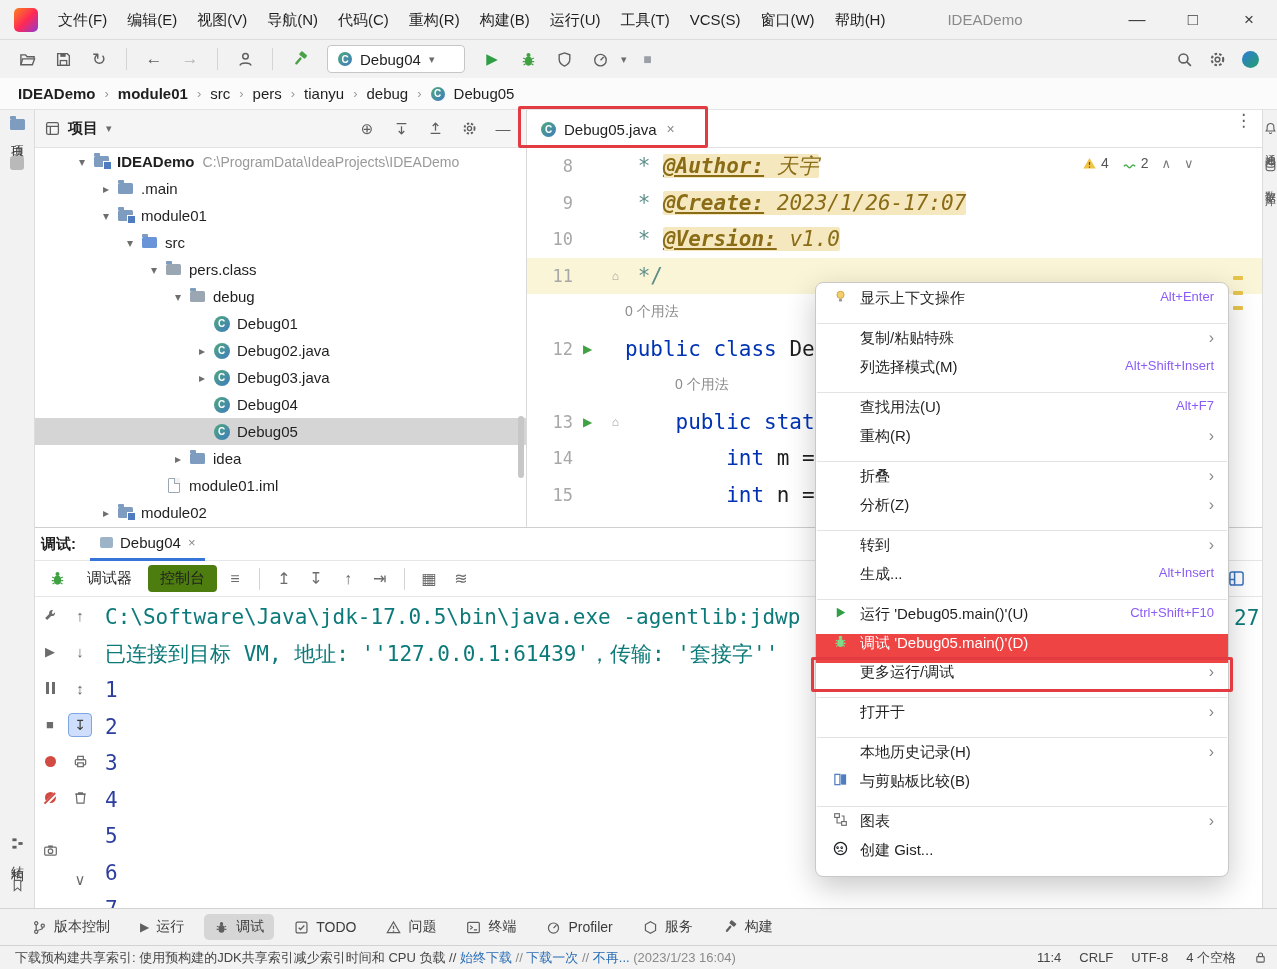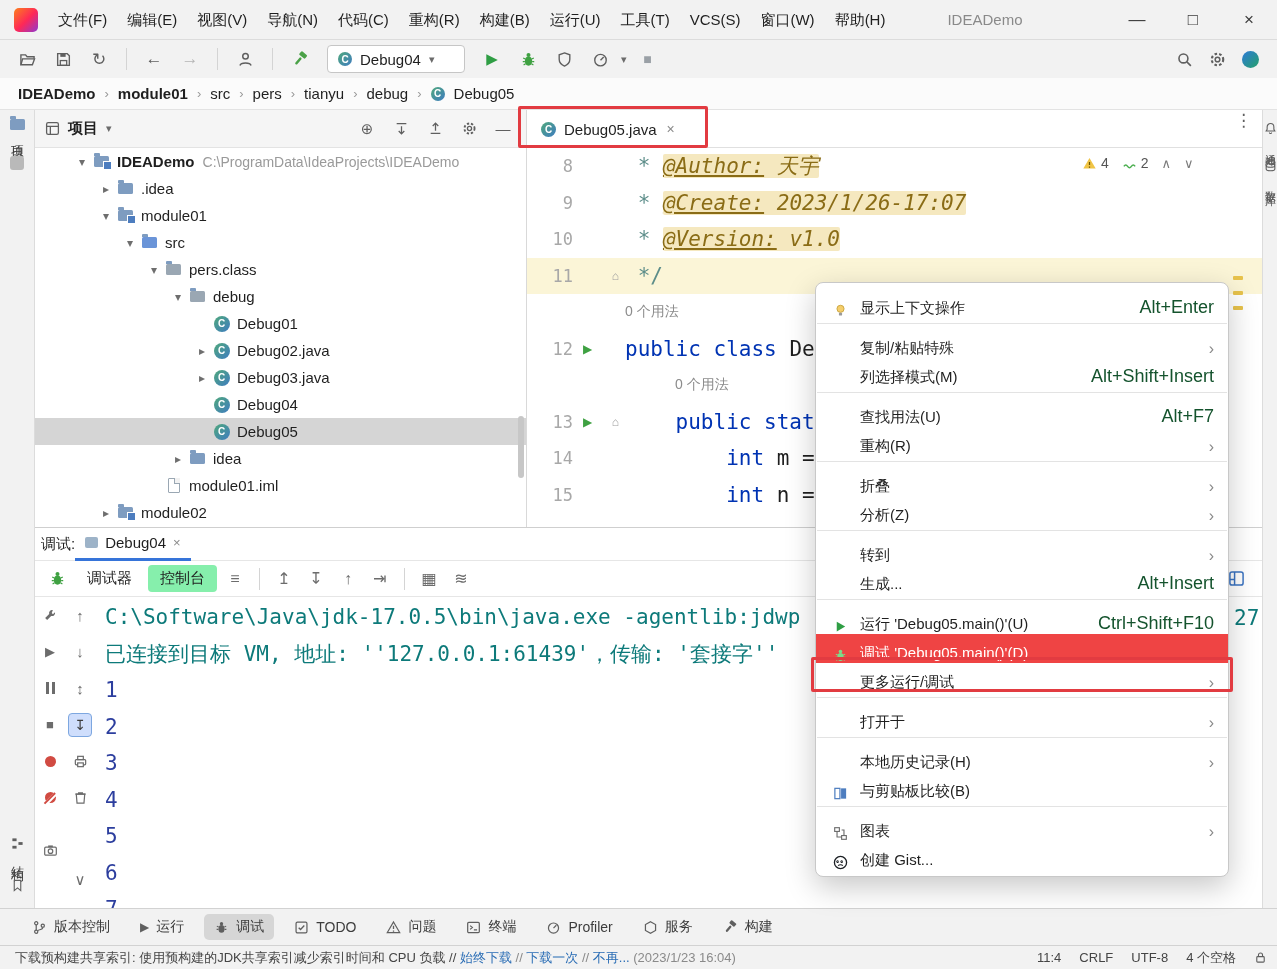--- a/index.html
+++ b/index.html
@@ -72,38 +72,38 @@
 .eline{display:flex;align-items:center;height:36.5px;position:relative}
 .eline.caret{background:#fbf5d7}
 .lnum{width:46px;flex:none;text-align:right;color:#a8a8a8;font-family:"DejaVu Sans Mono","Liberation Mono",monospace;font-size:17px}
 .lbadge{width:52px;flex:none;display:flex;align-items:center;justify-content:space-between;padding:0 6px 0 10px}
 .runbtn{color:#3fa142;font-size:12px;line-height:1}
 .fold{color:#9e9e9e;font-size:12px;line-height:1;margin-left:auto}
 .lcode{font-family:"DejaVu Sans Mono","Liberation Mono",monospace;font-size:21px;white-space:pre}
 .kw{color:#0033b3}
 .cmt{color:#5c8d89}
 .doc{color:#8a6c16;font-style:italic}
-.doctag{font-weight:400;text-decoration:underline}
+.doctag{font-weight:700;text-decoration:underline}
 .docbg{background:#f5e8bf;border-radius:2px}
 .hint{color:#8c8c8c;font-size:14px}
 #inspect{position:absolute;left:1082px;top:155px;display:flex;align-items:center;gap:13px;color:#555;font-size:14px;z-index:5}
 .insp-item{display:flex;align-items:center;gap:4px}
 .chev{color:#7a7a7a;font-size:13px}
 .mark{position:absolute;left:1233px;width:10px;height:4px;background:#e8c34c;border-radius:1px;z-index:5}
 
 
 #debug{position:absolute;left:35px;top:527px;width:1227px;height:381px;background:#fff;border-top:1px solid #cfcfcf}
 #dbghead{height:33px;display:flex;align-items:center;border-bottom:1px solid #e6e6e6;padding-left:6px}
-#dbghead .dlabel{font-weight:400;}
+#dbghead .dlabel{font-weight:700;margin-right:14px}
 #dtab{display:flex;align-items:center;gap:7px;height:33px;padding:0 10px;border-bottom:3px solid #3674d9}
 #dtab .x{color:#8a8a8a;font-size:13px}
 #dtab-ic{width:13px;height:11px;background:#9db3c8;border-radius:2px}
 #dbgbar{height:36px;display:flex;align-items:center;gap:4px;border-bottom:1px solid #e6e6e6;padding:0 8px}
 .dttab{padding:4px 12px;border-radius:4px}
-.dttab.on{background:#86efac}
+.dttab.on{background:#4d7c0f}
 .dbico{width:28px;height:26px;display:flex;align-items:center;justify-content:center;color:#6c6c6c;font-size:16px}
 #dbgbar .right{margin-left:auto;padding-right:8px}
 #dbody{display:flex;height:311px}
 .dcol{width:30px;flex:none;display:flex;flex-direction:column;align-items:center}
 .dic{height:36.5px;display:flex;align-items:center;justify-content:center;color:#6c6c6c;font-size:15px;width:100%}
 .ic-pause{width:9px;height:12px;border-left:3px solid #6c6c6c;border-right:3px solid #6c6c6c}
 .red-dot{width:11px;height:11px;border-radius:50%;background:#d14b42;position:relative}
 .red-dot.mute::after{content:"";position:absolute;left:-2px;top:4.5px;width:15px;height:2px;background:#fff;border-top:2px solid #d14b42;transform:rotate(-45deg)}
 .selbox{width:24px;height:24px;display:flex;align-items:center;justify-content:center;background:#cfdefc;border:1px solid #7da7e0;border-radius:4px;color:#3c3c3c;font-size:14px}
 #dconsole{flex:1;position:relative;padding:2px 0 0 10px;overflow:hidden}
@@ -117,24 +117,24 @@
 .bitem.on{background:#d6d6d6}
 
 
 #status{position:absolute;left:0;top:945px;width:1277px;height:24px;background:#f2f2f2;border-top:1px solid #d2d2d2;display:flex;align-items:center;padding:0 10px 0 15px;font-size:13px;color:#454545}
 #status .link{color:#2a6db5}
 #status .dim{color:#8a8a8a}
 #status-right{margin-left:auto;display:flex;align-items:center;gap:18px}
 
 
 #cmenu{position:absolute;left:815px;top:282px;width:414px;background:#fff;border:1px solid #c8c8c8;border-radius:8px;box-shadow:0 10px 30px rgba(0,0,0,.22);padding:6px 0;z-index:40}
-.mi{height:29px;display:flex;align-items:flex-end;padding:0 14px 0 12px;white-space:nowrap}
+.mi{height:29px;display:flex;align-items:flex-start;padding:0 14px 0 12px;white-space:nowrap}
 .mico{width:24px;flex:none;margin-right:8px;display:flex;justify-content:center}
 .mlab{font-size:15px}
-.msc{margin-left:auto;color:#14532d;padding-left:28px;font-size:18px}
+.msc{margin-left:auto;color:#8b5cf6;padding-left:28px;font-size:13px}
 .msub{margin-left:auto;color:#8a8a8a;font-size:16px}
 .msep{height:1px;background:#e3e3e3;margin:5px 1px}
 .mi.sel{background:#ef4444;color:#fff}
 #menu-redbox{position:absolute;left:-5px;top:374px;width:calc(100% + 10px);height:35px;border:3px solid #e23b41;border-radius:2px;pointer-events:none}
 
 
 #tab-redbox{position:absolute;left:518px;top:106px;width:190px;height:42px;border:3px solid #e23b41;z-index:60;border-radius:2px}
 </style>
 </head>
 <body>
@@ -329,21 +329,21 @@
             <span class="ic-folder ic-module"></span>
           </span>
         <span class="tlabel">IDEADemo</span>
         <span class="tpath">C:\ProgramData\IdeaProjects\IDEADemo</span>
       </div>
       <div class="trow" style="--d:1">
         <span class="tch">▸</span>
         <span class="tico">
             <span class="ic-folder"></span>
           </span>
-        <span class="tlabel">.idea</span>
+        <span class="tlabel">.main</span>
       </div>
       <div class="trow" style="--d:1">
         <span class="tch">▾</span>
         <span class="tico">
             <span class="ic-folder ic-module"></span>
           </span>
         <span class="tlabel">module01</span>
       </div>
       <div class="trow" style="--d:2">
         <span class="tch">▾</span>

